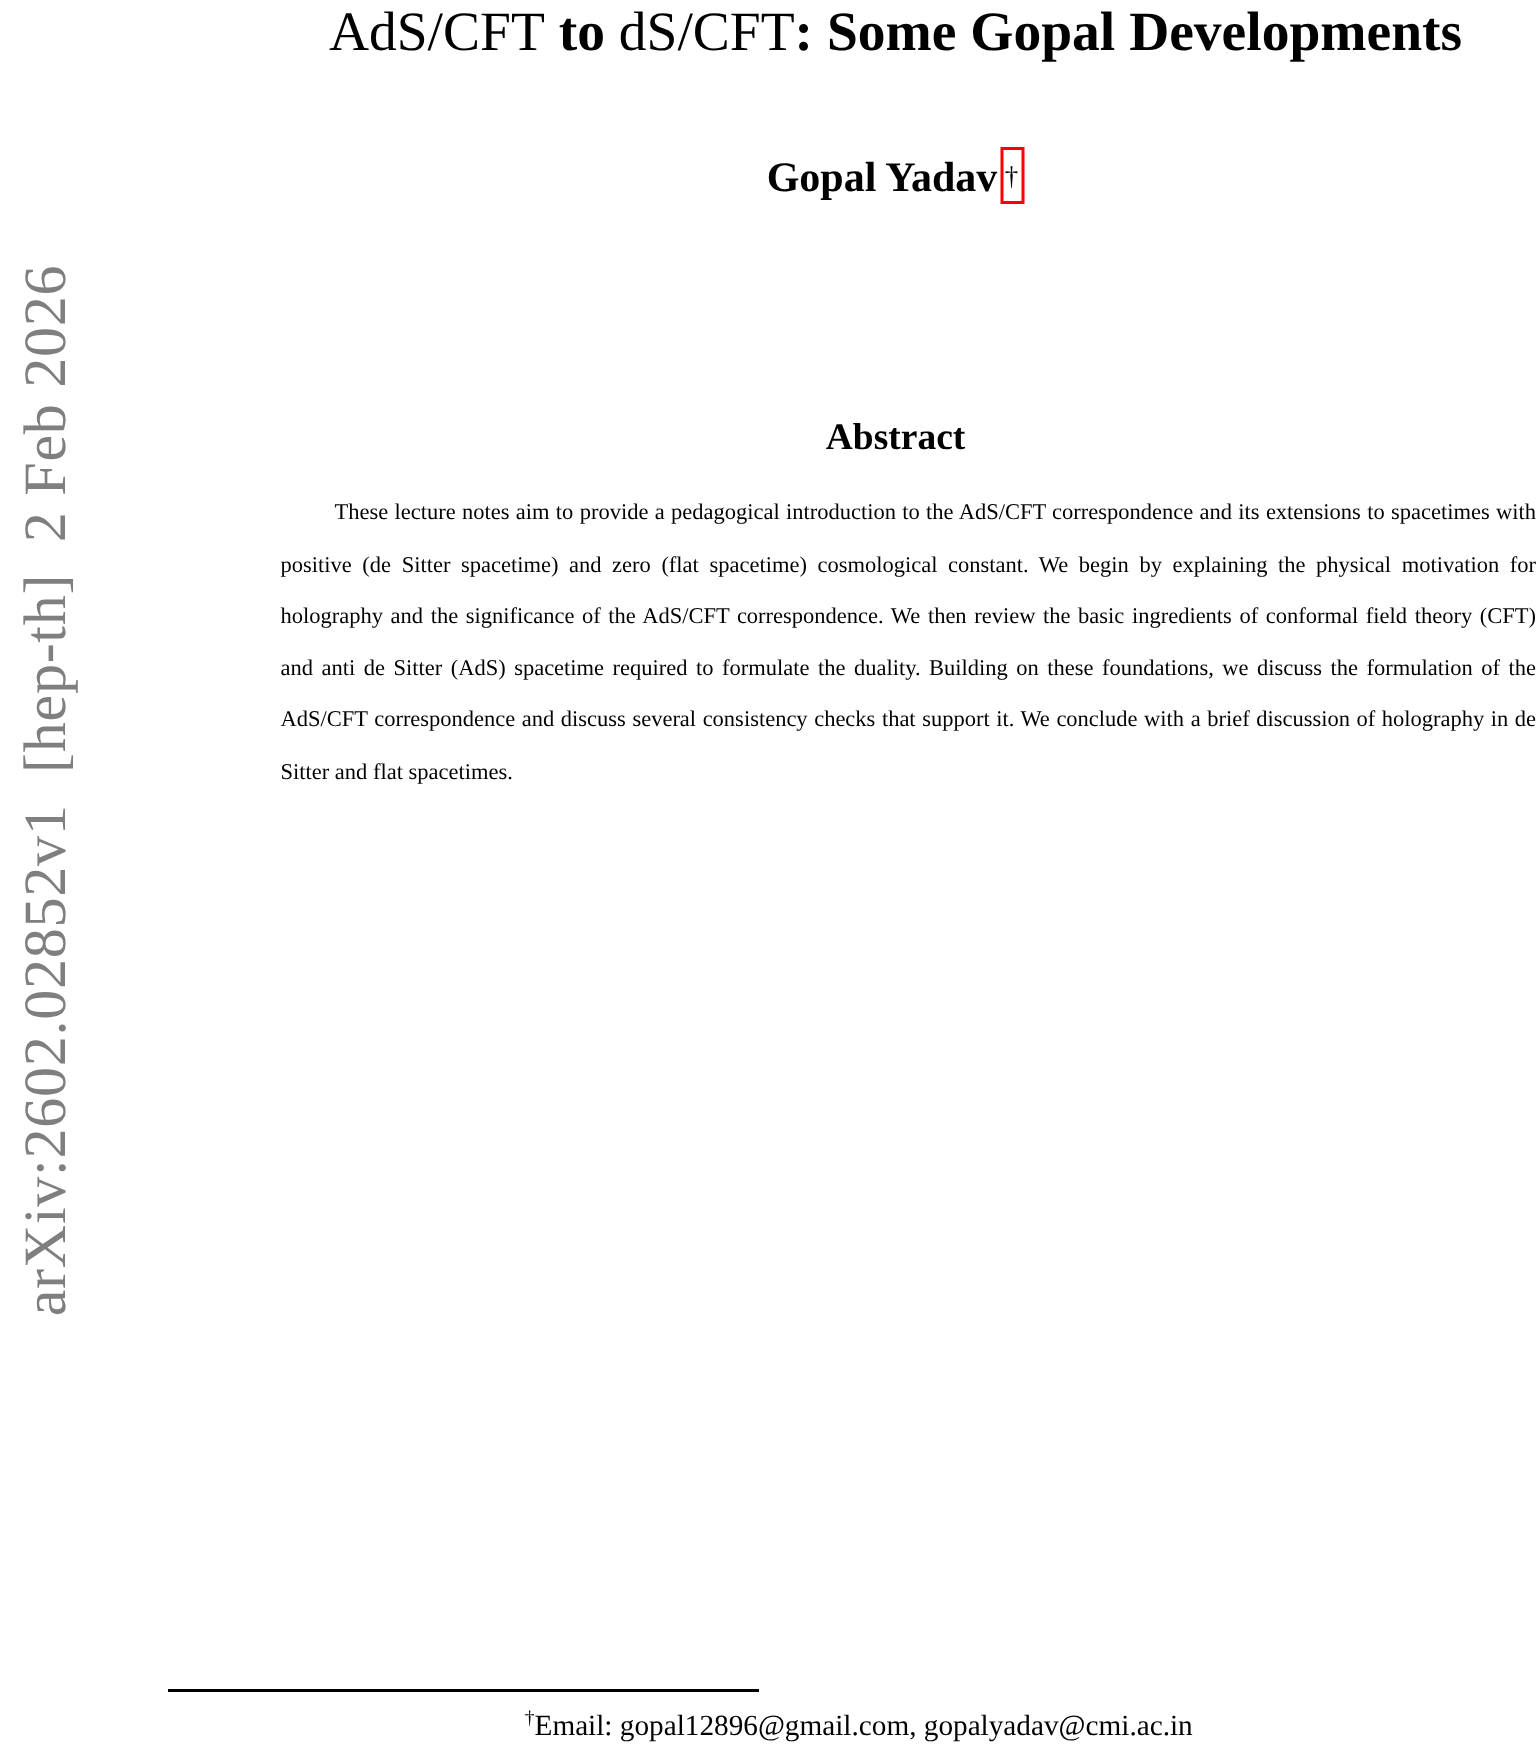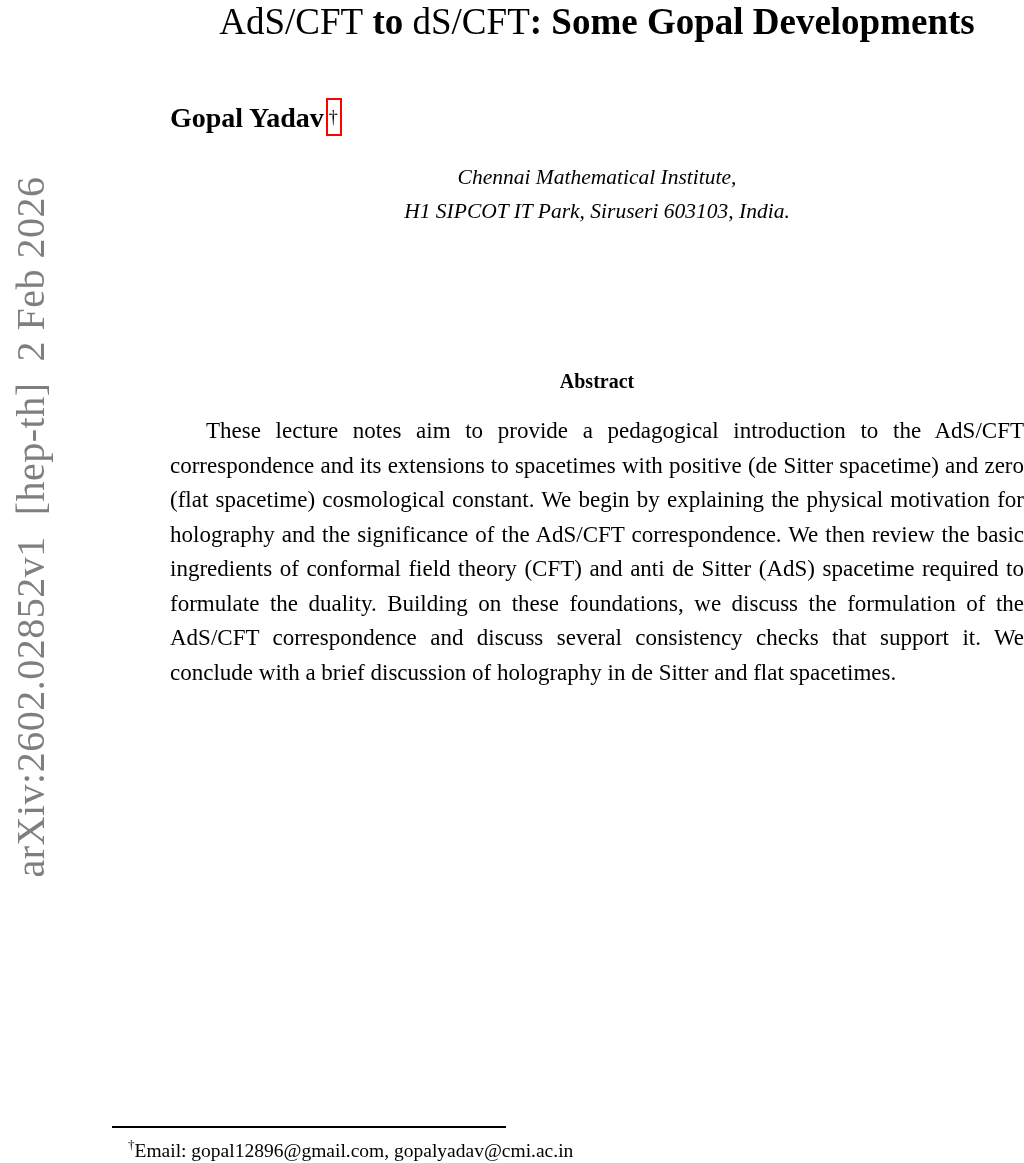--- a/index.html
+++ b/index.html
@@ -22,68 +22,64 @@
 
   .content { position:absolute; left:170px; top:0; width:854px; }
 
   .title {
     margin-top:2px; text-align:center; white-space:nowrap;
     font-size:37px; line-height:40px; font-weight:bold;
   }
   .title .math-it { font-weight:normal; }
 
   .author {
-    margin-top:56px; 
+    margin-top:56px; text-align:center;
     font-size:28px; font-weight:bold; line-height:40px;
   }
   .fnlink {
     display:inline-block; position:relative; box-sizing:border-box;
     width:16px; height:38px; margin-left:2px;
     border:2px solid #ff0000; vertical-align:-9px;
   }
   .fnlink .mark {
     position:absolute; top:-3px; left:1px;
     font-size:18px; font-weight:normal;
   }
 
   .affiliation {
     margin-top:22px; text-align:center;
     font-style:italic; font-size:21.5px; line-height:34px;
   }
 
   .abstract-heading {
     margin-top:140px; text-align:center;
-    font-weight:bold; font-size:20px; line-height:26px;
+    font-weight:bold; font-size:25px; line-height:26px;
   }
   .abstract-body {
     margin-top:20px;
-    font-size:23px; line-height:34.5px;
-    text-align:justify; text-indent:36px;
+    font-size:15px; line-height:34.5px;
+    text-align:justify; text-indent:36px;margin-left:17px;
   }
 
   .footnote { position:absolute; left:112px; top:1126px; width:880px; }
   .footnote-rule { width:394px; border-top:2px solid #000000; height:0; }
-  .footnote-text { margin-top:5px; margin-left:16px; font-size:19.5px; line-height:24px; }
+  .footnote-text { margin-top:5px; margin-left:41px; font-size:19.5px; line-height:24px;text-align:center; }
   .footnote-text sup { font-size:13px; }
 </style>
 </head>
 <body>
 
 <div class="stamp">arXiv:2602.02852v1  [hep-th]  2 Feb 2026</div>
 
 <div class="content">
 
   <div class="title"><span class="math-it">AdS/CFT</span><span> to </span><span class="math-it">dS/CFT</span><span>: </span><span>Some Gopal Developments</span></div>
 
   <div class="author"><span>Gopal Yadav</span><span class="fnlink"><span class="mark">†</span></span></div>
 
-  <div class="affiliation">
-    <div>Chennai Mathematical Institute,</div>
-    <div>H1 SIPCOT IT Park, Siruseri 603103, India.</div>
-  </div>
 
   <div class="abstract-heading">Abstract</div>
 
   <div class="abstract-body">These lecture notes aim to provide a pedagogical introduction to the AdS/CFT correspondence and its extensions to spacetimes with positive (de Sitter spacetime) and zero (flat spacetime) cosmological constant. We begin by explaining the physical motivation for holography and the significance of the AdS/CFT correspondence. We then review the basic ingredients of conformal field theory (CFT) and anti de Sitter (AdS) spacetime required to formulate the duality. Building on these foundations, we discuss the formulation of the AdS/CFT correspondence and discuss several consistency checks that support it. We conclude with a brief discussion of holography in de Sitter and flat spacetimes.</div>
 
 </div>
 
 <div class="footnote">
   <div class="footnote-rule"></div>
   <div class="footnote-text"><sup>†</sup><span>Email: gopal12896@gmail.com, gopalyadav@cmi.ac.in</span></div>

